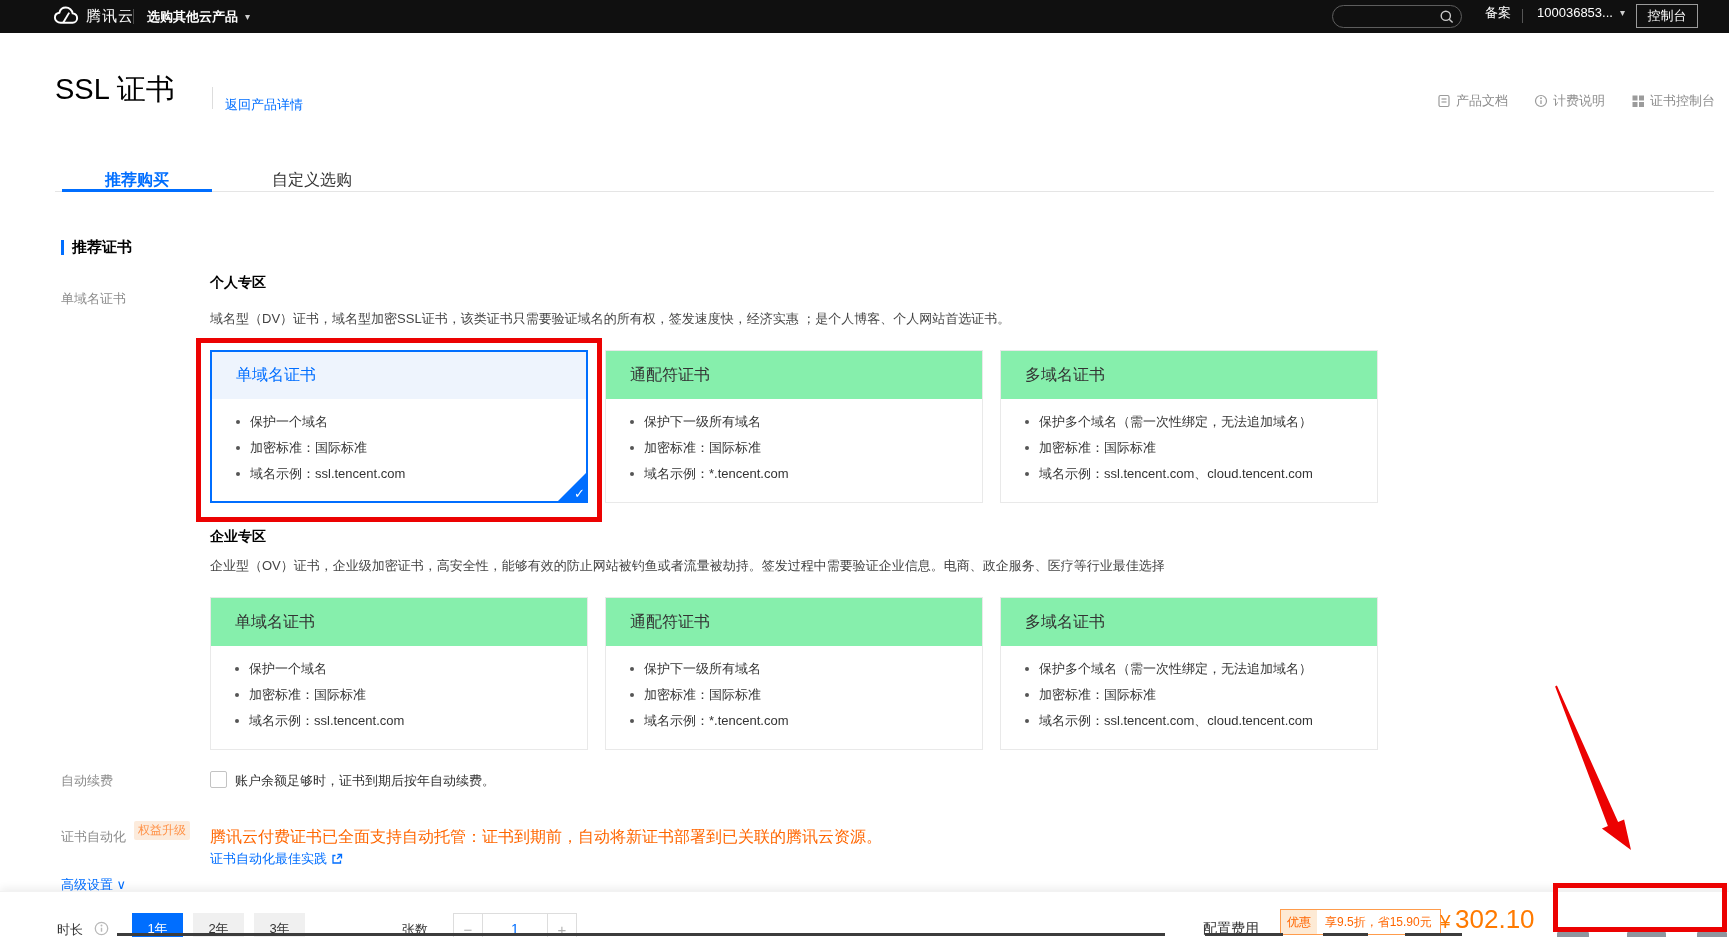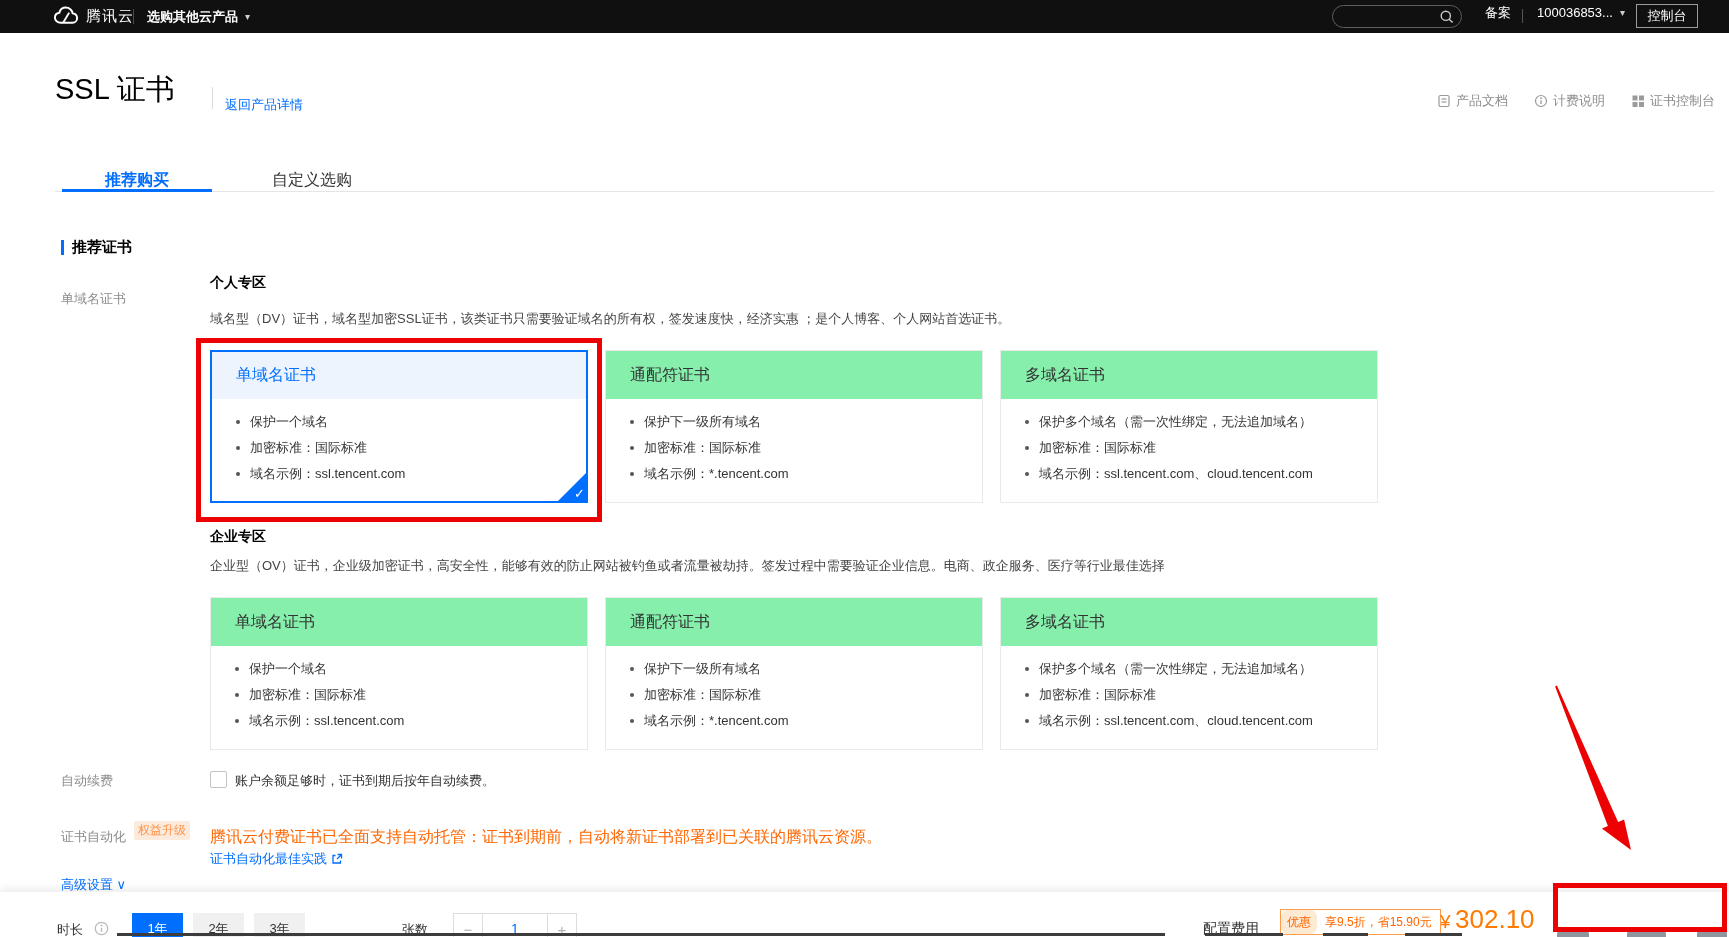--- a/index.html
+++ b/index.html
@@ -61,21 +61,21 @@
   .advanced{position:absolute;left:61px;top:876px;font-size:13px;color:#006eff;cursor:pointer;z-index:1;}
   
   .bottom-bar{position:absolute;left:0;top:891px;width:1729px;height:46px;background:#fff;box-shadow:0 -3px 8px rgba(0,0,0,0.07);border-top:1px solid #f2f2f2;z-index:5;}
   .bb-label{position:absolute;font-size:13px;color:#333;top:29px;}
   .dur-btn{position:absolute;top:21px;width:51px;height:32px;background:#f0f0f0;color:#333;font-size:13px;display:flex;align-items:center;justify-content:center;cursor:pointer;}
   .dur-btn.sel{background:#006eff;color:#fff;}
   .step-btn{position:absolute;top:21px;width:30px;height:32px;border:1px solid #ddd;background:#fff;color:#b0b0b0;font-size:15px;display:flex;align-items:center;justify-content:center;box-sizing:border-box;cursor:pointer;}
   .step-val{position:absolute;top:21px;left:483px;width:64px;height:32px;border-top:1px solid #ddd;border-bottom:1px solid #ddd;background:#fff;color:#006eff;font-size:14px;display:flex;align-items:center;justify-content:center;box-sizing:border-box;}
   .fee-label{position:absolute;left:1203px;top:28px;font-size:14px;color:#333;}
   .discount{position:absolute;left:1280px;top:17px;height:26px;border:1px solid #ff9c4c;display:flex;align-items:stretch;box-sizing:border-box;}
-  .discount .tag{background:#fdead5;color:#ff6600;font-size:12px;display:flex;align-items:center;padding:0 6px;border-radius:7px;}
+  .discount .tag{background:#fdead5;color:#ff6600;font-size:12px;display:flex;align-items:center;padding:0 6px;}
   .discount .txt{color:#ff6600;font-size:12px;display:flex;align-items:center;padding:0 8px;white-space:nowrap;}
   .price{position:absolute;left:1440px;top:12px;color:#ff7a00;white-space:nowrap;}
   .price .cur{font-size:19px;}
   .price .num{font-size:26px;}
   .buy-btn{position:absolute;left:1563px;top:2px;width:156px;height:42px;background:#7ca8e8;color:#fff;font-size:14px;display:flex;align-items:center;justify-content:center;cursor:pointer;}
   
   .anno{position:absolute;border:5px solid #ec0202;box-sizing:border-box;z-index:10;pointer-events:none;}
   .anno1{left:196px;top:338px;width:406px;height:184px;}
   .anno2{left:1553px;top:883px;width:174px;height:49px;}
   .arrow-svg{position:absolute;left:0;top:0;z-index:10;pointer-events:none;}

